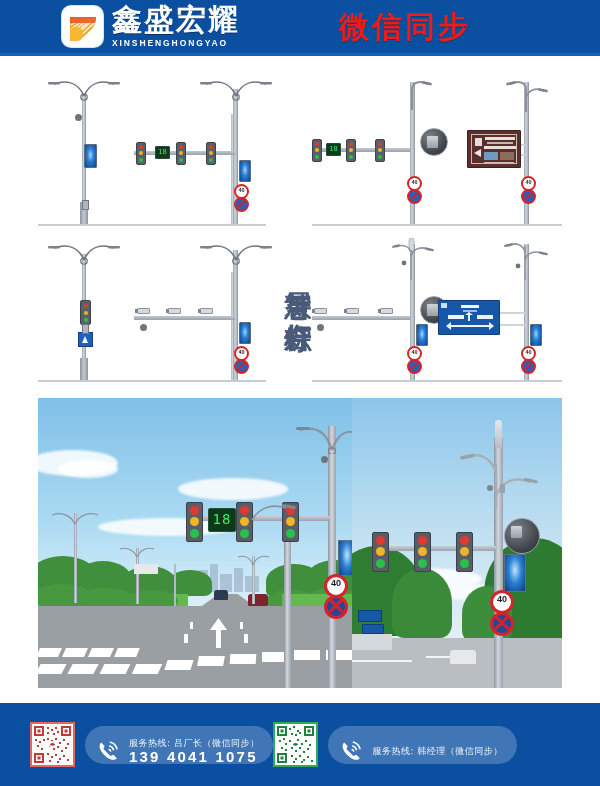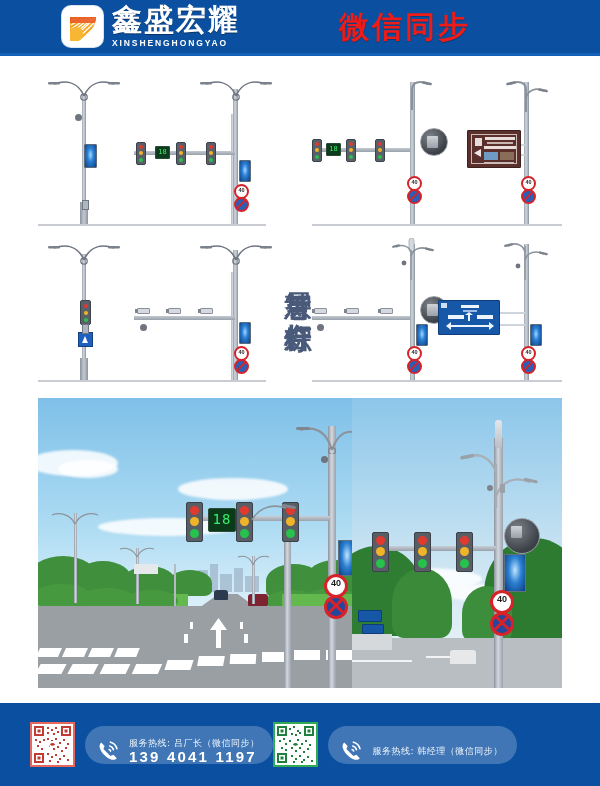--- a/index.html
+++ b/index.html
@@ -605,21 +605,21 @@
         <span class="phone-icon">
           <svg width="26" height="26" viewBox="0 0 26 26" aria-hidden="true">
             <path d="M6.2 4.6 C4.6 6 4 8.2 5.2 11 C7 15.4 11 19.4 15.4 21.2 C18.2 22.4 20.4 21.8 21.8 20.2 L18.4 16.8 L15.4 18 L8.4 11 L9.6 8 Z" fill="#ffffff"></path>
             <path d="M15.5 4.2 a9 9 0 0 1 6.4 6.4" stroke="#fff" stroke-width="1.7" fill="none" stroke-linecap="round"></path>
             <path d="M14.8 8.0 a5.2 5.2 0 0 1 3.6 3.6" stroke="#fff" stroke-width="1.7" fill="none" stroke-linecap="round"></path>
             <path d="M14.2 11.6 a2 2 0 0 1 1.4 1.4" stroke="#fff" stroke-width="1.6" fill="none" stroke-linecap="round"></path>
           </svg>
         </span>
         <span class="pill-text">
           <span class="pill-label">服务热线: 吕厂长（微信同步）</span>
-          <span class="pill-number">139 4041 1197</span>
+          <span class="pill-number">139 4041 1075</span>
         </span>
       </div>
     </div>
 
     <div class="contact second">
       <div class="qr green">
         <div class="qr-grid">
           <svg width="100%" height="100%" viewBox="0 0 41 41" aria-hidden="true">
             <rect width="41" height="41" fill="#fff"></rect>
             <g fill="#1f7f3c">

